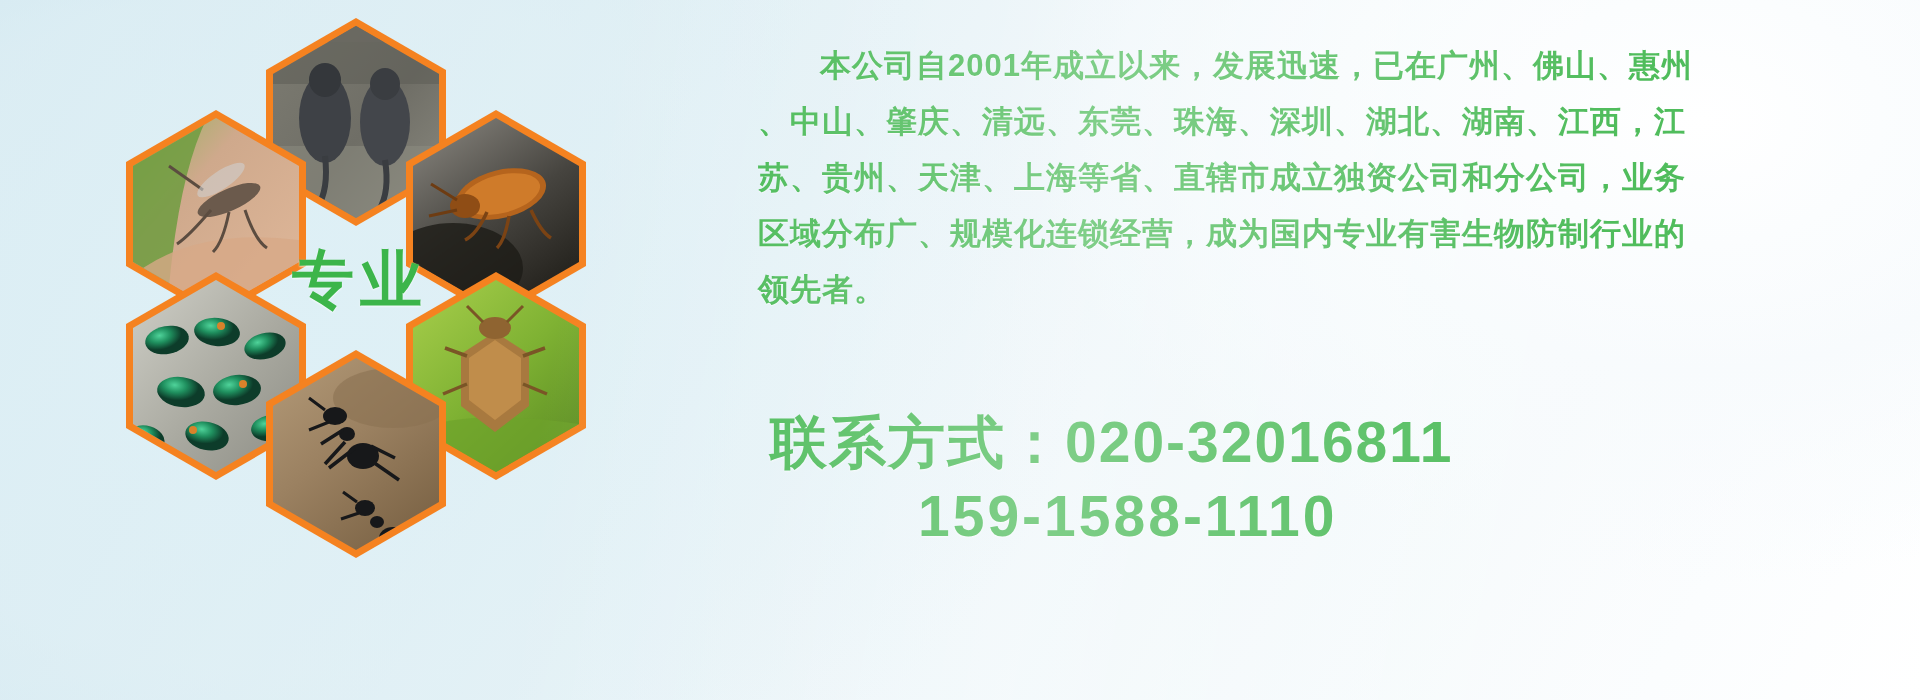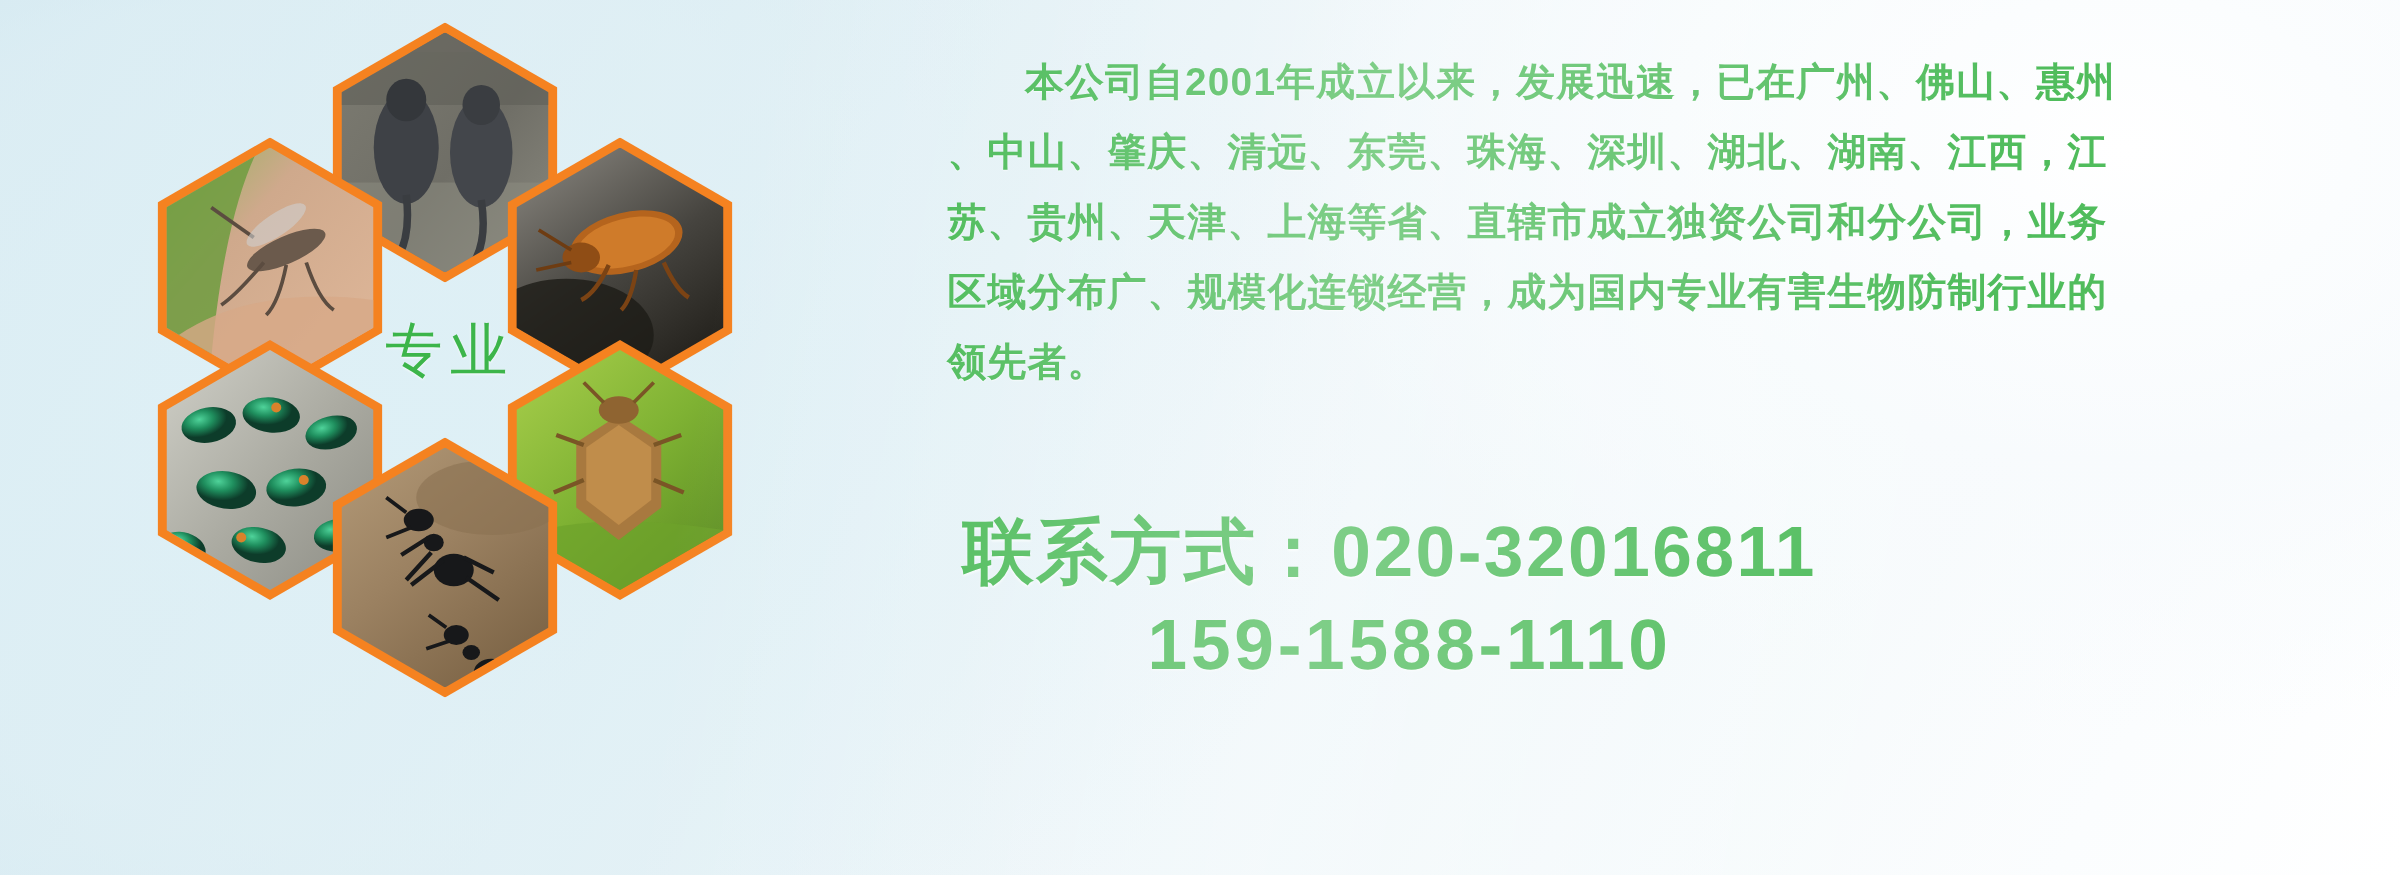--- a/index.html
+++ b/index.html
@@ -31,21 +31,21 @@
   }
   .hex .inner{
     width:166px;height:192px;
     clip-path:polygon(50% 0%,100% 25%,100% 75%,50% 100%,0% 75%,0% 25%);
     overflow:hidden;position:relative;
   }
   .hex .inner .art{position:absolute;inset:0;}
   .hex-label{
     position:absolute;left:180px;top:180px;width:180px;height:200px;
     display:flex;flex-direction:column;align-items:center;justify-content:center;
-    color:#3cb54a;font-weight:normal;font-size:46px;line-height:1.28;
+    color:#3cb54a;font-weight:bold;font-size:62px;line-height:1.28;
     letter-spacing:6px;text-shadow:0 1px 2px rgba(255,255,255,0.8);
     z-index:5;
   }
   .hex-label .l2{margin-top:6px;}
   
   .copy{
     position:absolute;left:758px;top:38px;width:1090px;
   }
   .copy p{
     margin:0;color:#3cb54a;font-weight:bold;

